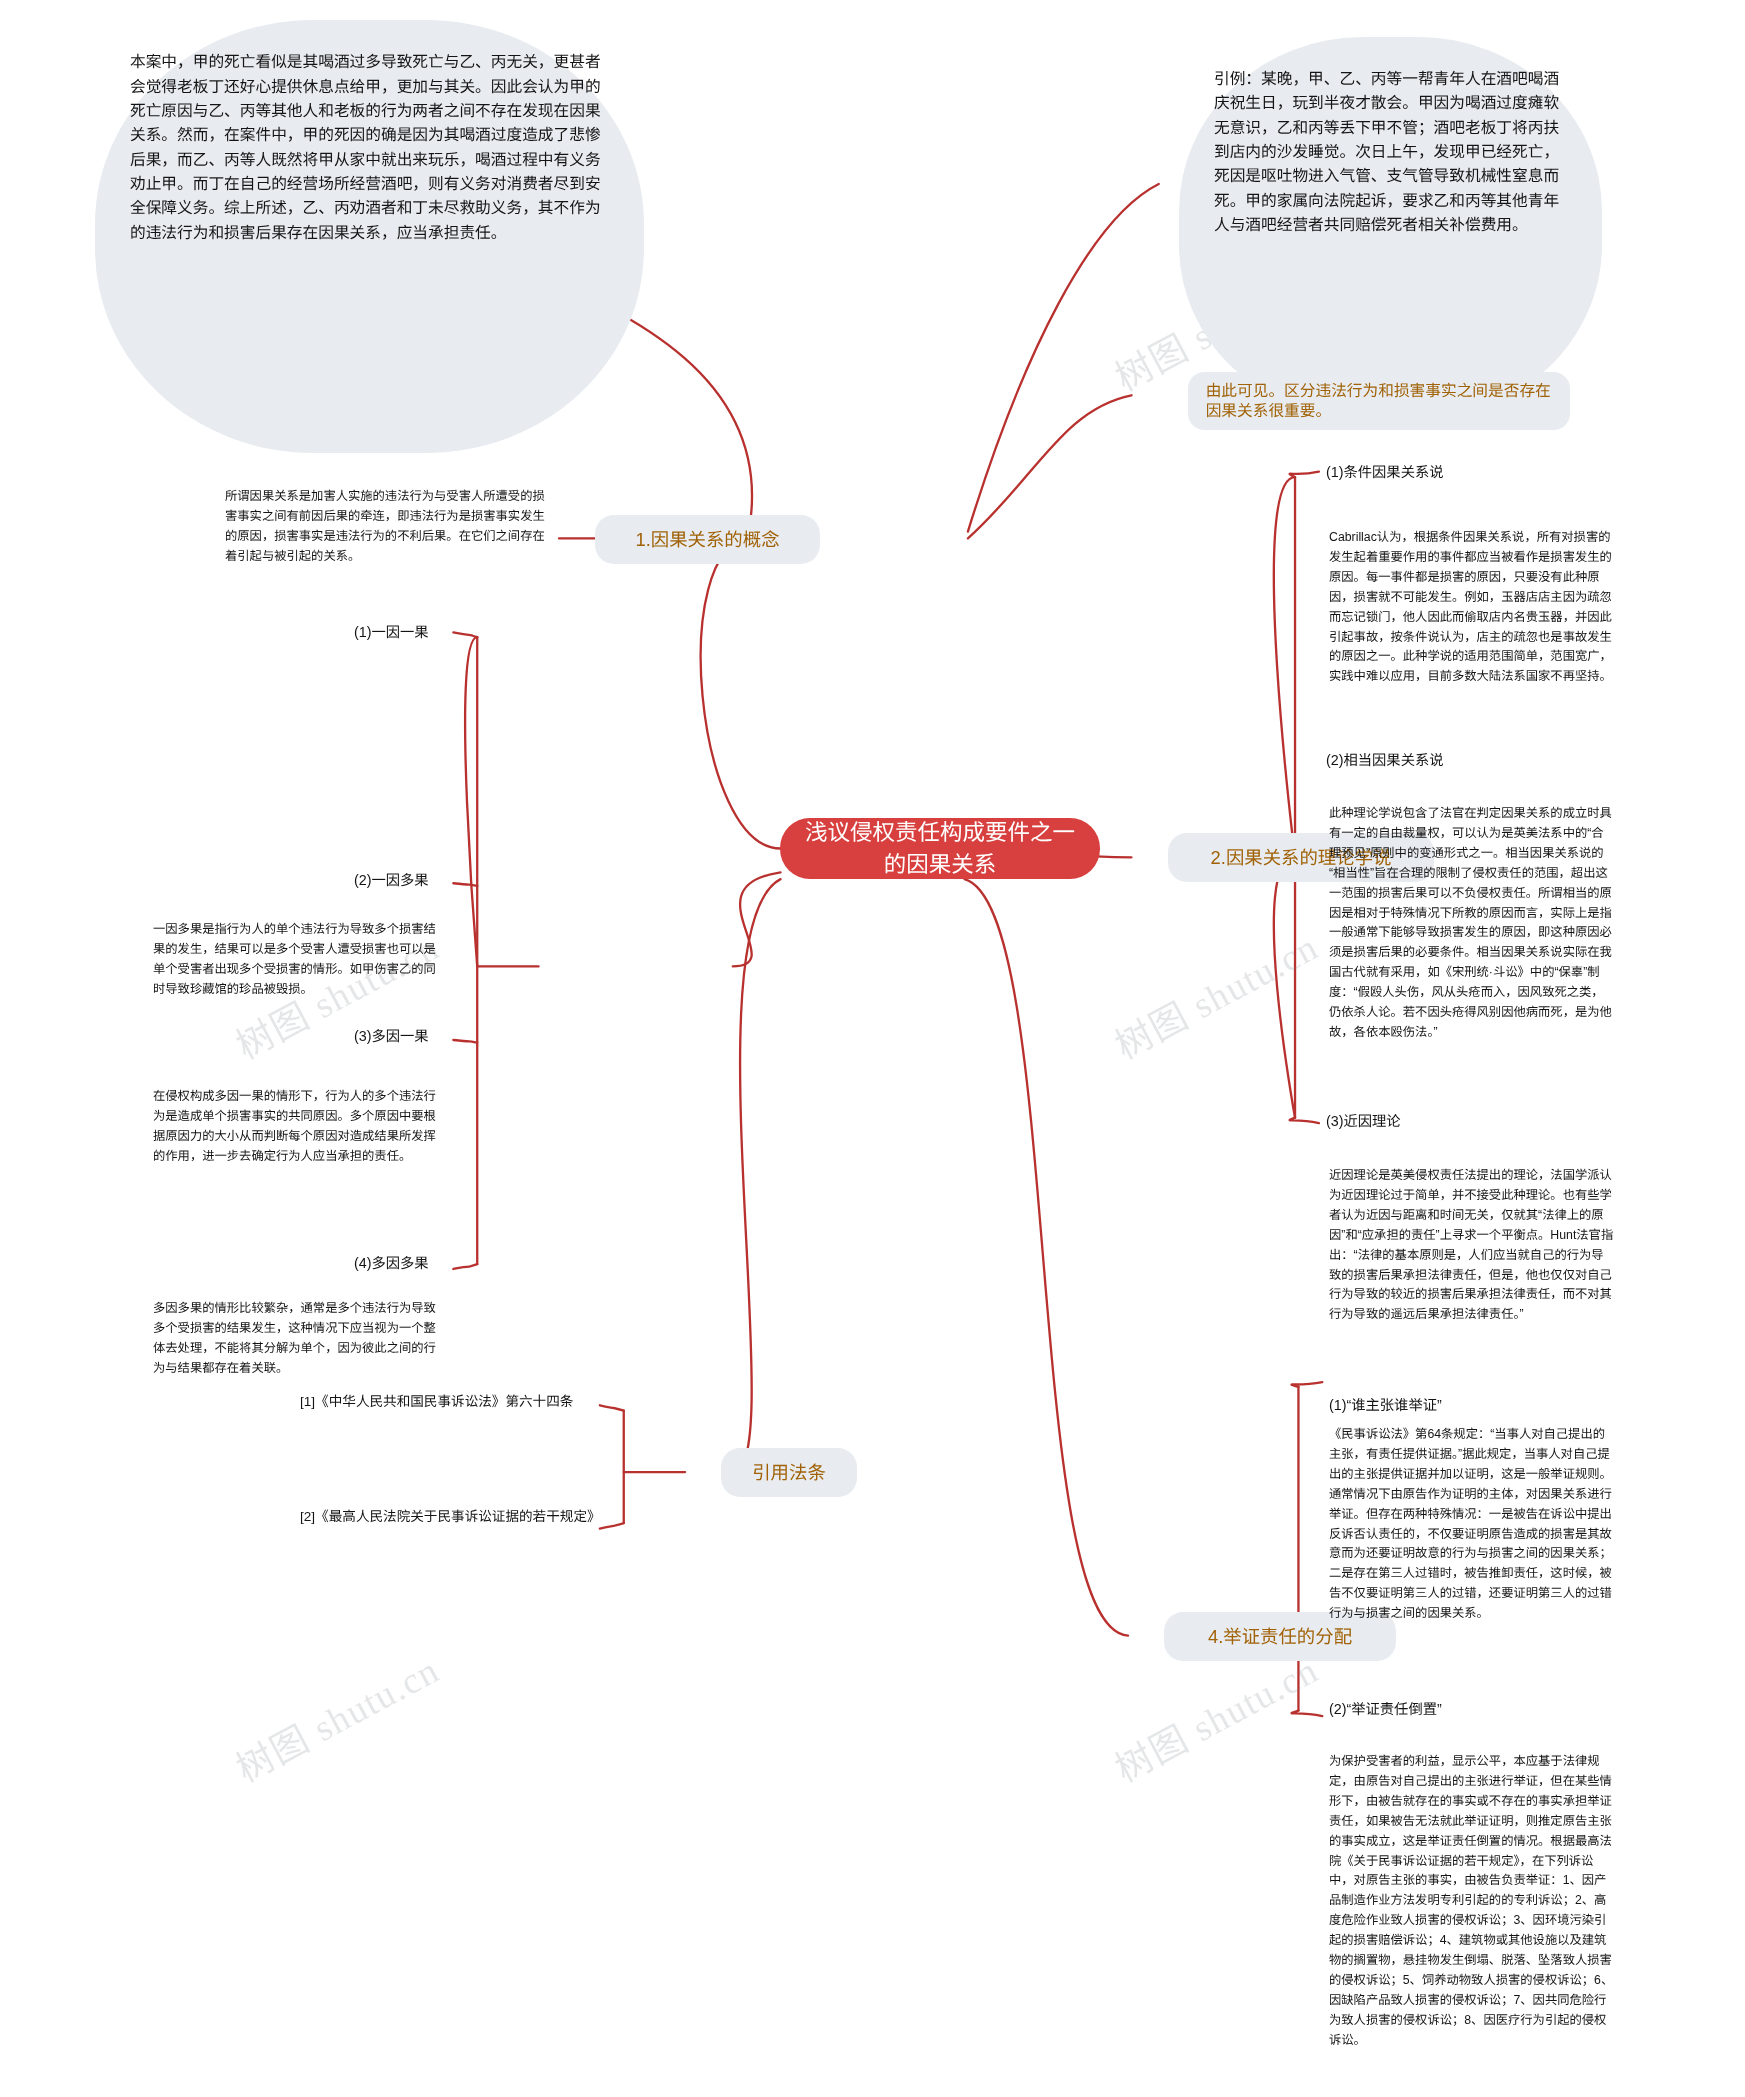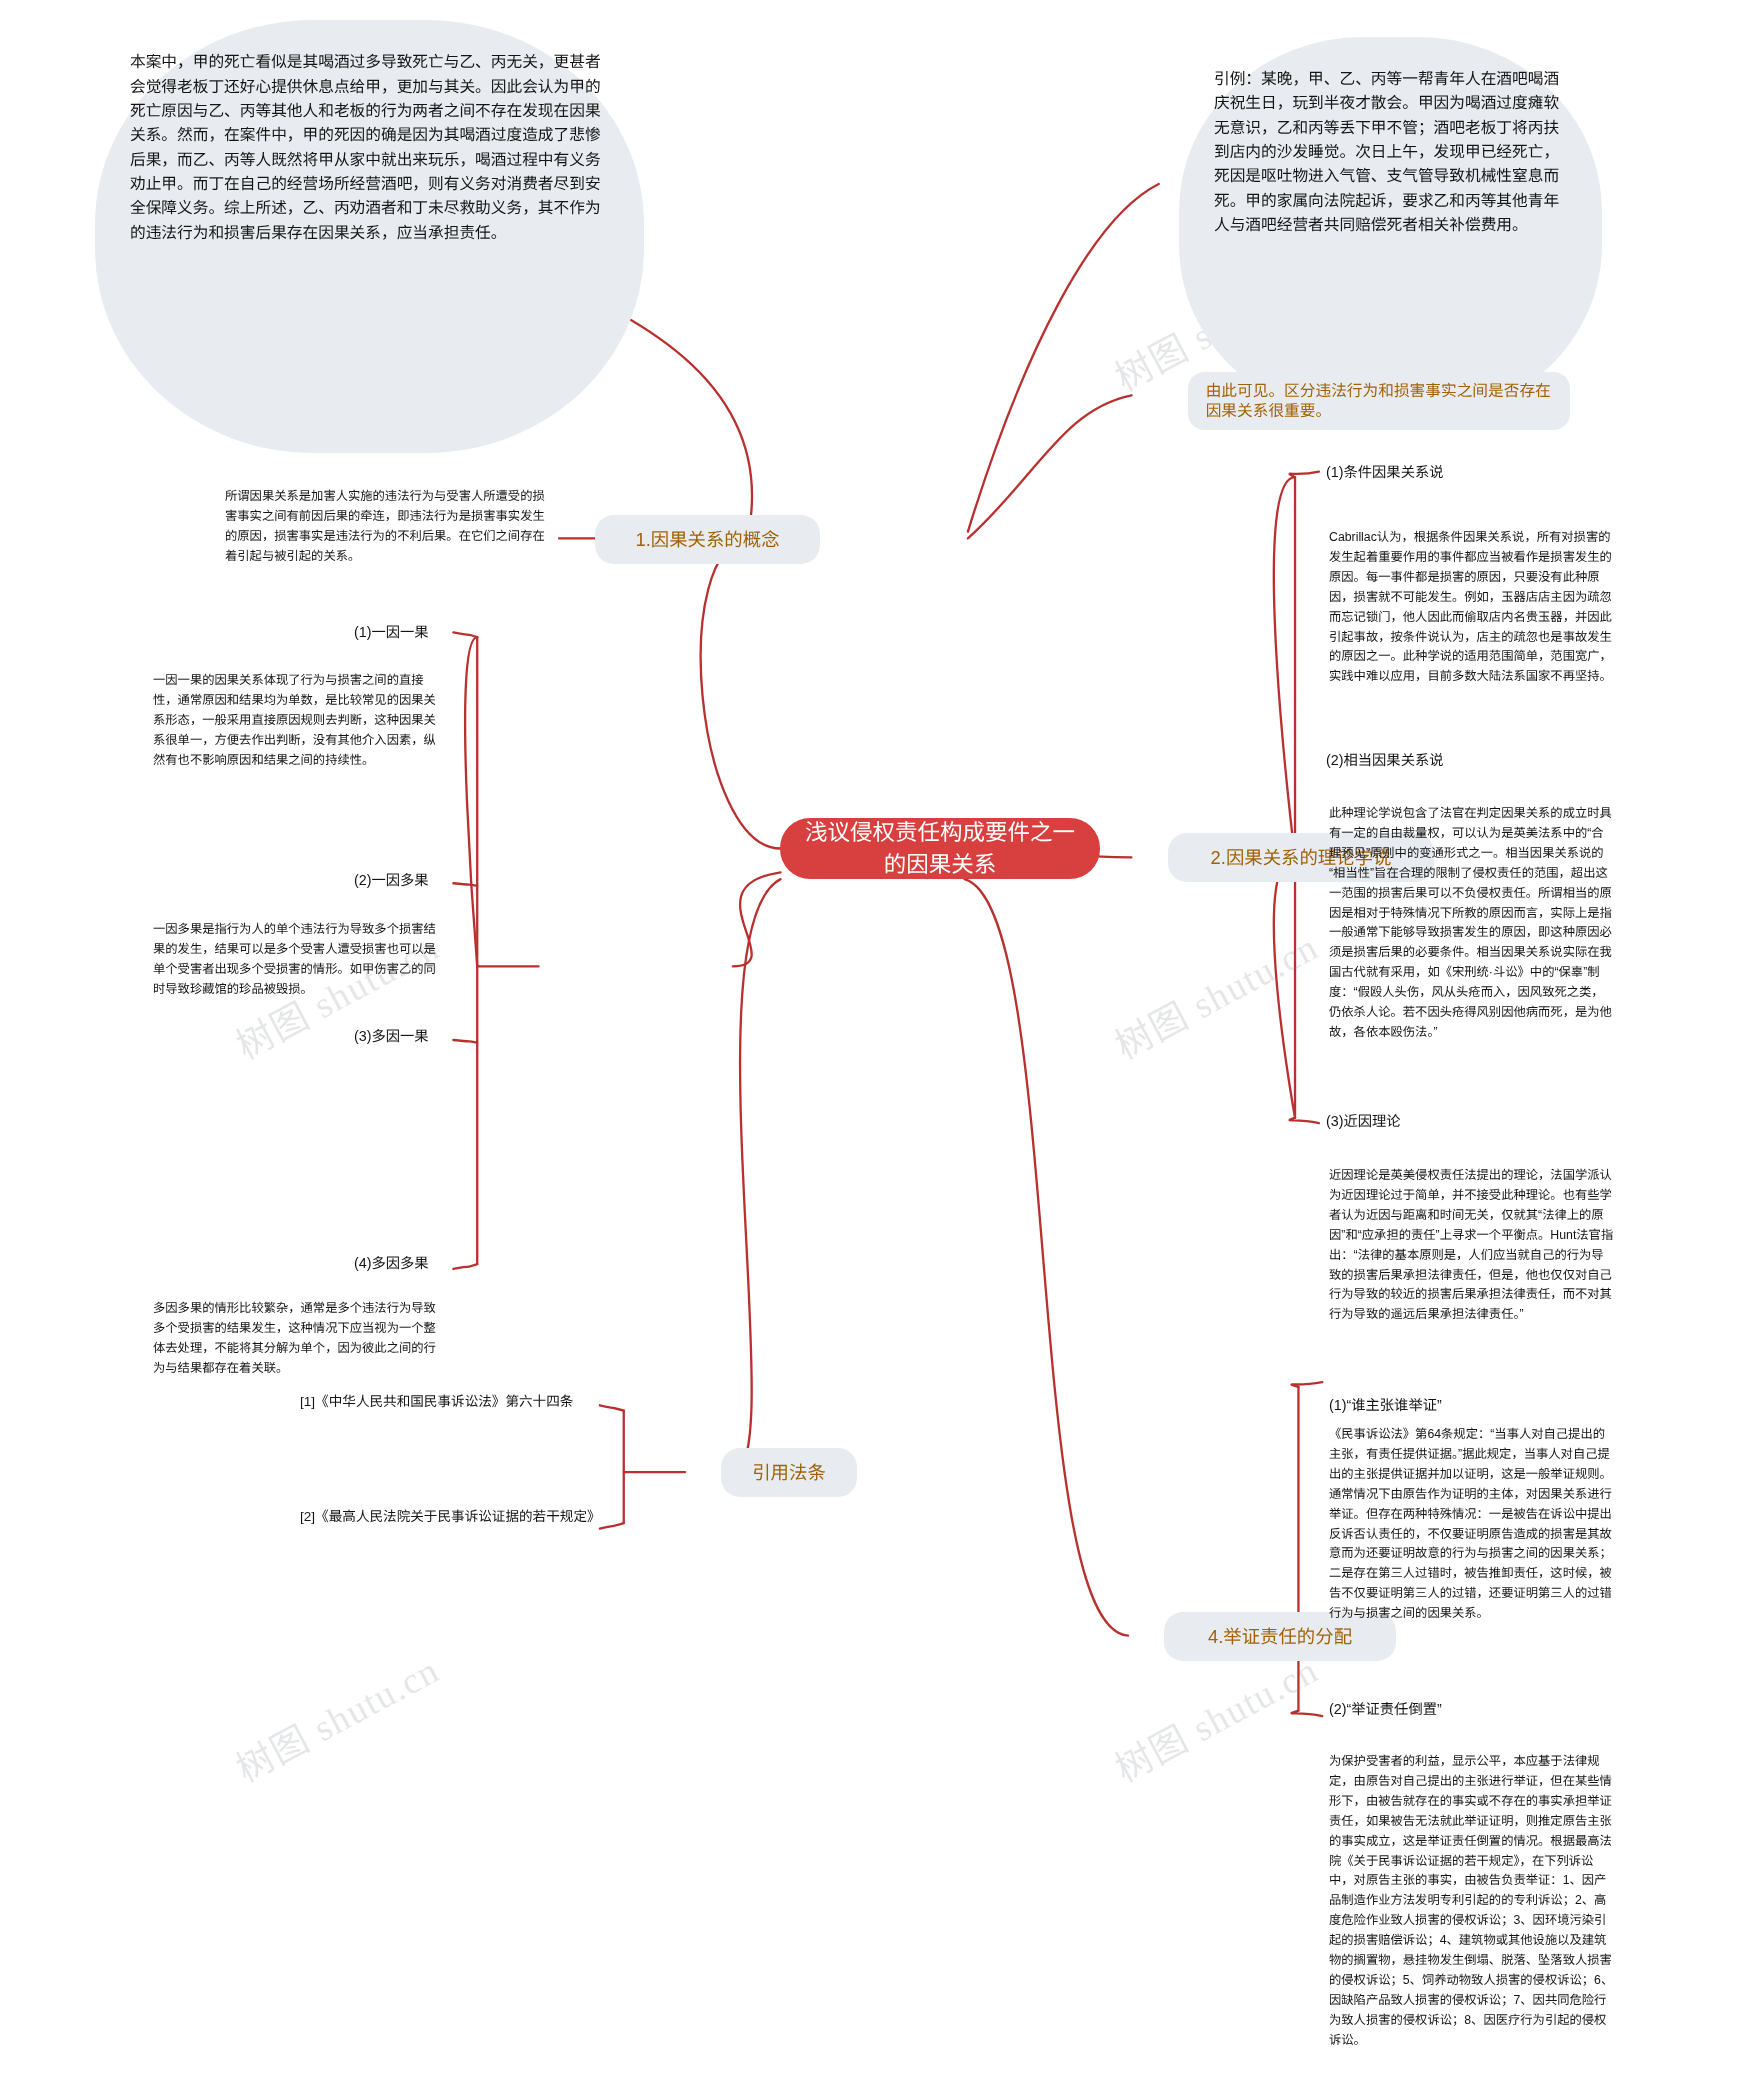--- a/index.html
+++ b/index.html
@@ -181,26 +181,26 @@
   <div class="leaf small" style="left:1329px; top:528px; width:286px;">Cabrillac认为，根据条件因果关系说，所有对损害的发生起着重要作用的事件都应当被看作是损害发生的原因。每一事件都是损害的原因，只要没有此种原因，损害就不可能发生。例如，玉器店店主因为疏忽而忘记锁门，他人因此而偷取店内名贵玉器，并因此引起事故，按条件说认为，店主的疏忽也是事故发生的原因之一。此种学说的适用范围简单，范围宽广，实践中难以应用，目前多数大陆法系国家不再坚持。</div>
 
   <div class="leaf label" style="left:1326px; top:750px; width:341px;">(2)相当因果关系说</div>
   <div class="leaf small" style="left:1329px; top:804px; width:286px;">此种理论学说包含了法官在判定因果关系的成立时具有一定的自由裁量权，可以认为是英美法系中的“合理预见”原则中的变通形式之一。相当因果关系说的“相当性”旨在合理的限制了侵权责任的范围，超出这一范围的损害后果可以不负侵权责任。所谓相当的原因是相对于特殊情况下所教的原因而言，实际上是指一般通常下能够导致损害发生的原因，即这种原因必须是损害后果的必要条件。相当因果关系说实际在我国古代就有采用，如《宋刑统·斗讼》中的“保辜”制度：“假殴人头伤，风从头疮而入，因风致死之类，仍依杀人论。若不因头疮得风别因他病而死，是为他故，各依本殴伤法。”</div>
 
   <div class="leaf label" style="left:1326px; top:1111px; width:341px;">(3)近因理论</div>
   <div class="leaf small" style="left:1329px; top:1166px; width:286px;">近因理论是英美侵权责任法提出的理论，法国学派认为近因理论过于简单，并不接受此种理论。也有些学者认为近因与距离和时间无关，仅就其“法律上的原因”和“应承担的责任”上寻求一个平衡点。Hunt法官指出：“法律的基本原则是，人们应当就自己的行为导致的损害后果承担法律责任，但是，他也仅仅对自己行为导致的较近的损害后果承担法律责任，而不对其行为导致的遥远后果承担法律责任。”</div>
 
 
   <div class="leaf label" style="left:354px; top:622px; width:273px;">(1)一因一果</div>
-  <div class="leaf small" style="left:153px; top:671px; width:283px;">一因一果的因果关系体现了行为与损害之间的直接性，通常原因和结果均为单数，是比较常见的因果关系形态，一般采用直接原因规则去判断，这种因果关系很单一，方便去作出判断，没有其他介入因素，纵然有也不影响原因和结果之间的持续性。</div>
 
   <div class="leaf label" style="left:354px; top:870px; width:273px;">(2)一因多果</div>
   <div class="leaf small" style="left:153px; top:920px; width:283px;">一因多果是指行为人的单个违法行为导致多个损害结果的发生，结果可以是多个受害人遭受损害也可以是单个受害者出现多个受损害的情形。如甲伤害乙的同时导致珍藏馆的珍品被毁损。</div>
 
   <div class="leaf label" style="left:354px; top:1026px; width:273px;">(3)多因一果</div>
+  <div class="leaf small" style="left:153px; top:1087px; width:283px;">在侵权构成多因一果的情形下，行为人的多个违法行为是造成单个损害事实的共同原因。多个原因中要根据原因力的大小从而判断每个原因对造成结果所发挥的作用，进一步去确定行为人应当承担的责任。</div>
 
   <div class="leaf label" style="left:354px; top:1253px; width:273px;">(4)多因多果</div>
   <div class="leaf small" style="left:153px; top:1299px; width:283px;">多因多果的情形比较繁杂，通常是多个违法行为导致多个受损害的结果发生，这种情况下应当视为一个整体去处理，不能将其分解为单个，因为彼此之间的行为与结果都存在着关联。</div>
 
   <div class="node pill" style="left:1128px; top:1612px; width:232px; height:49px;">4.举证责任的分配</div>
 
   <div class="leaf label" style="left:1329px; top:1371px; width:341px;margin-top:24px;">(1)“谁主张谁举证”</div>
   <div class="leaf small" style="left:1329px; top:1425px; width:286px;">《民事诉讼法》第64条规定：“当事人对自己提出的主张，有责任提供证据。”据此规定，当事人对自己提出的主张提供证据并加以证明，这是一般举证规则。通常情况下由原告作为证明的主体，对因果关系进行举证。但存在两种特殊情况：一是被告在诉讼中提出反诉否认责任的，不仅要证明原告造成的损害是其故意而为还要证明故意的行为与损害之间的因果关系；二是存在第三人过错时，被告推卸责任，这时候，被告不仅要证明第三人的过错，还要证明第三人的过错行为与损害之间的因果关系。</div>
 
   <div class="leaf label" style="left:1329px; top:1699px; width:341px;">(2)“举证责任倒置”</div>

